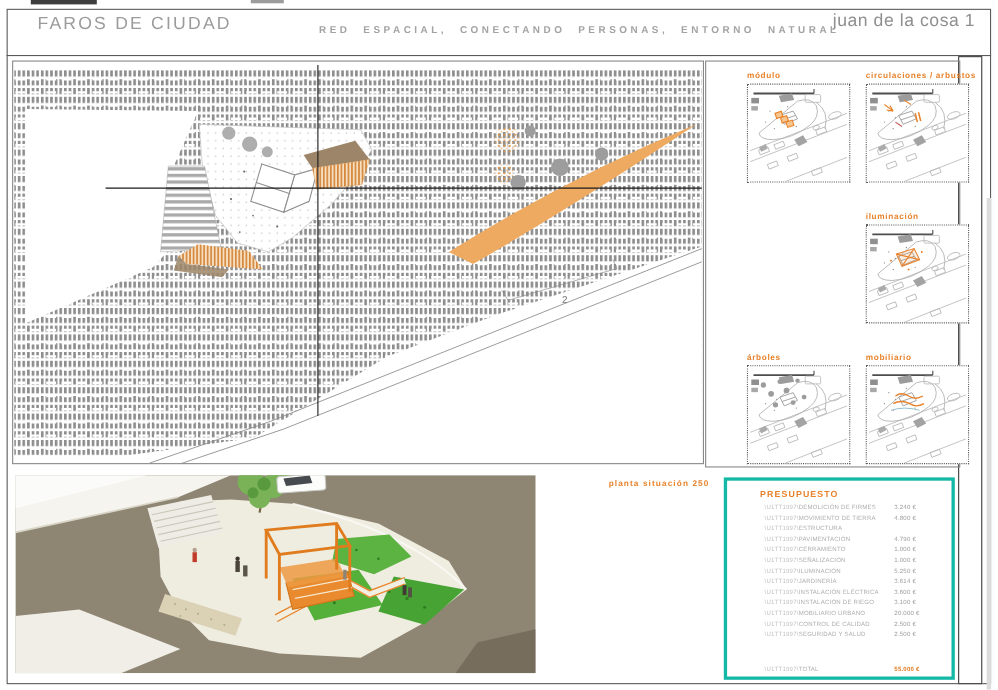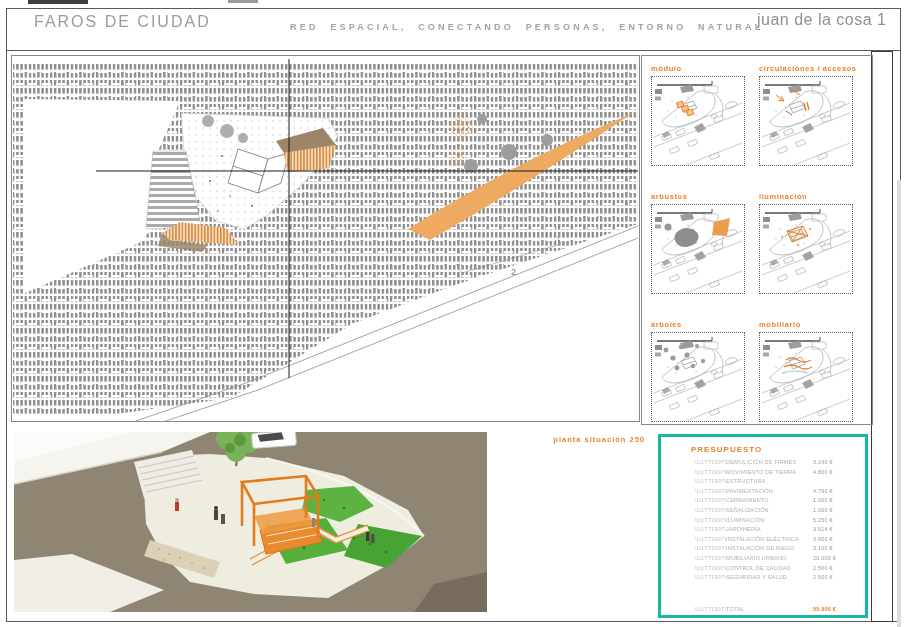--- a/index.html
+++ b/index.html
@@ -16,21 +16,21 @@
   
   .title{left:34px;top:13px;font-size:16px;letter-spacing:2px;color:#9b9b9b;}
   .subtitle{left:290px;top:22px;font-size:9px;font-weight:bold;letter-spacing:3.2px;word-spacing:6px;color:#a3a3a3;white-space:nowrap;}
   .project{left:733px;top:11px;font-size:16px;color:#8f8f8f;letter-spacing:.5px;margin-left:24px;}
   
   .plan-box{left:11px;top:55px;width:627px;height:365px;border:1px solid #888;}
   .plan-caption{left:420px;top:435px;width:225px;text-align:right;font-size:7.5px;font-weight:bold;
                 letter-spacing:1px;color:#e8832c;}
   
   .thumb-panel{left:641px;top:55px;width:230px;height:368px;border:1px solid #888;}
-  .thumb-cell{position:absolute;width:98px;}
+  .thumb-cell{position:absolute;width:98px;margin-left:28px;}
   .thumb-label{font-size:7.5px;font-weight:bold;letter-spacing:.6px;color:#e8832c;height:12px;white-space:nowrap;}
   .thumb-box{width:92px;height:88px;border:1px dotted #606060;background:#fff;}
   .c0{left:9px;} .c1{left:117px;}
   .r0{top:8px;} .r1{top:136px;} .r2{top:264px;}
   
   .render-box{left:14px;top:432px;width:473px;height:180px;}
   
   .budget-box{left:658px;top:434px;width:204px;height:178px;border:3px solid #14b8a6;}
   .b-title{position:absolute;left:30px;top:8px;font-size:8px;font-weight:bold;letter-spacing:1px;color:#e8832c;}
   .b-list{position:absolute;left:0;top:22px;width:204px;}
@@ -231,41 +231,32 @@
       <use href="#miniplan"></use>
       <g stroke="#e8832c" fill="#f6c690" stroke-width="1">
         <rect x="25" y="25" width="6" height="5" transform="rotate(-18 28 27)"></rect>
         <rect x="30" y="29" width="6" height="5" transform="rotate(-18 33 31)"></rect>
         <rect x="35" y="33" width="6" height="5" transform="rotate(-18 38 35)"></rect>
       </g>
     </svg>
   </div>
 
   <div class="thumb-cell c1 r0">
-    <div class="thumb-label">circulaciones / accesos</div>
+    <div class="thumb-label">circulaciones / arbustos</div>
     <svg class="thumb-box" width="92" height="88" viewBox="0 0 92 88">
       <use href="#miniplan"></use>
       <g stroke="#e8832c" fill="none" stroke-width="1">
         <path d="M16,18 L24,24 M24,24 L21,19 M24,24 L18,23"></path>
         <path d="M34,14 L40,18"></path>
         <path d="M44,26 L46,34 M47,25 L49,33" stroke-width="1.4"></path>
         <path d="M26,34 L32,38" stroke="#c0504d"></path>
       </g>
     </svg>
   </div>
 
-  <div class="thumb-cell c0 r1">
-    <div class="thumb-label">arbustos</div>
-    <svg class="thumb-box" width="92" height="88" viewBox="0 0 92 88">
-      <use href="#miniplan"></use>
-      <path d="M24,28 Q32,20 42,25 Q50,30 44,38 Q34,45 26,40 Q20,34 24,28 Z" fill="#8d8d8d"></path>
-      <circle cx="16" cy="22" r="3.5" fill="#979797"></circle>
-      <polygon points="62,17 78,13 75,31 60,30" fill="#eb9d4e"></polygon>
-    </svg>
-  </div>
 
   <div class="thumb-cell c1 r1">
     <div class="thumb-label">iluminación</div>
     <svg class="thumb-box" width="92" height="88" viewBox="0 0 92 88">
       <use href="#miniplan"></use>
       <g stroke="#e8832c" stroke-width="1" fill="rgba(235,157,78,.18)">
         <polygon points="27,26 43,21 48,31 32,37"></polygon>
         <line x1="27" y1="26" x2="48" y2="31"></line>
         <line x1="43" y1="21" x2="32" y2="37"></line>
       </g>

